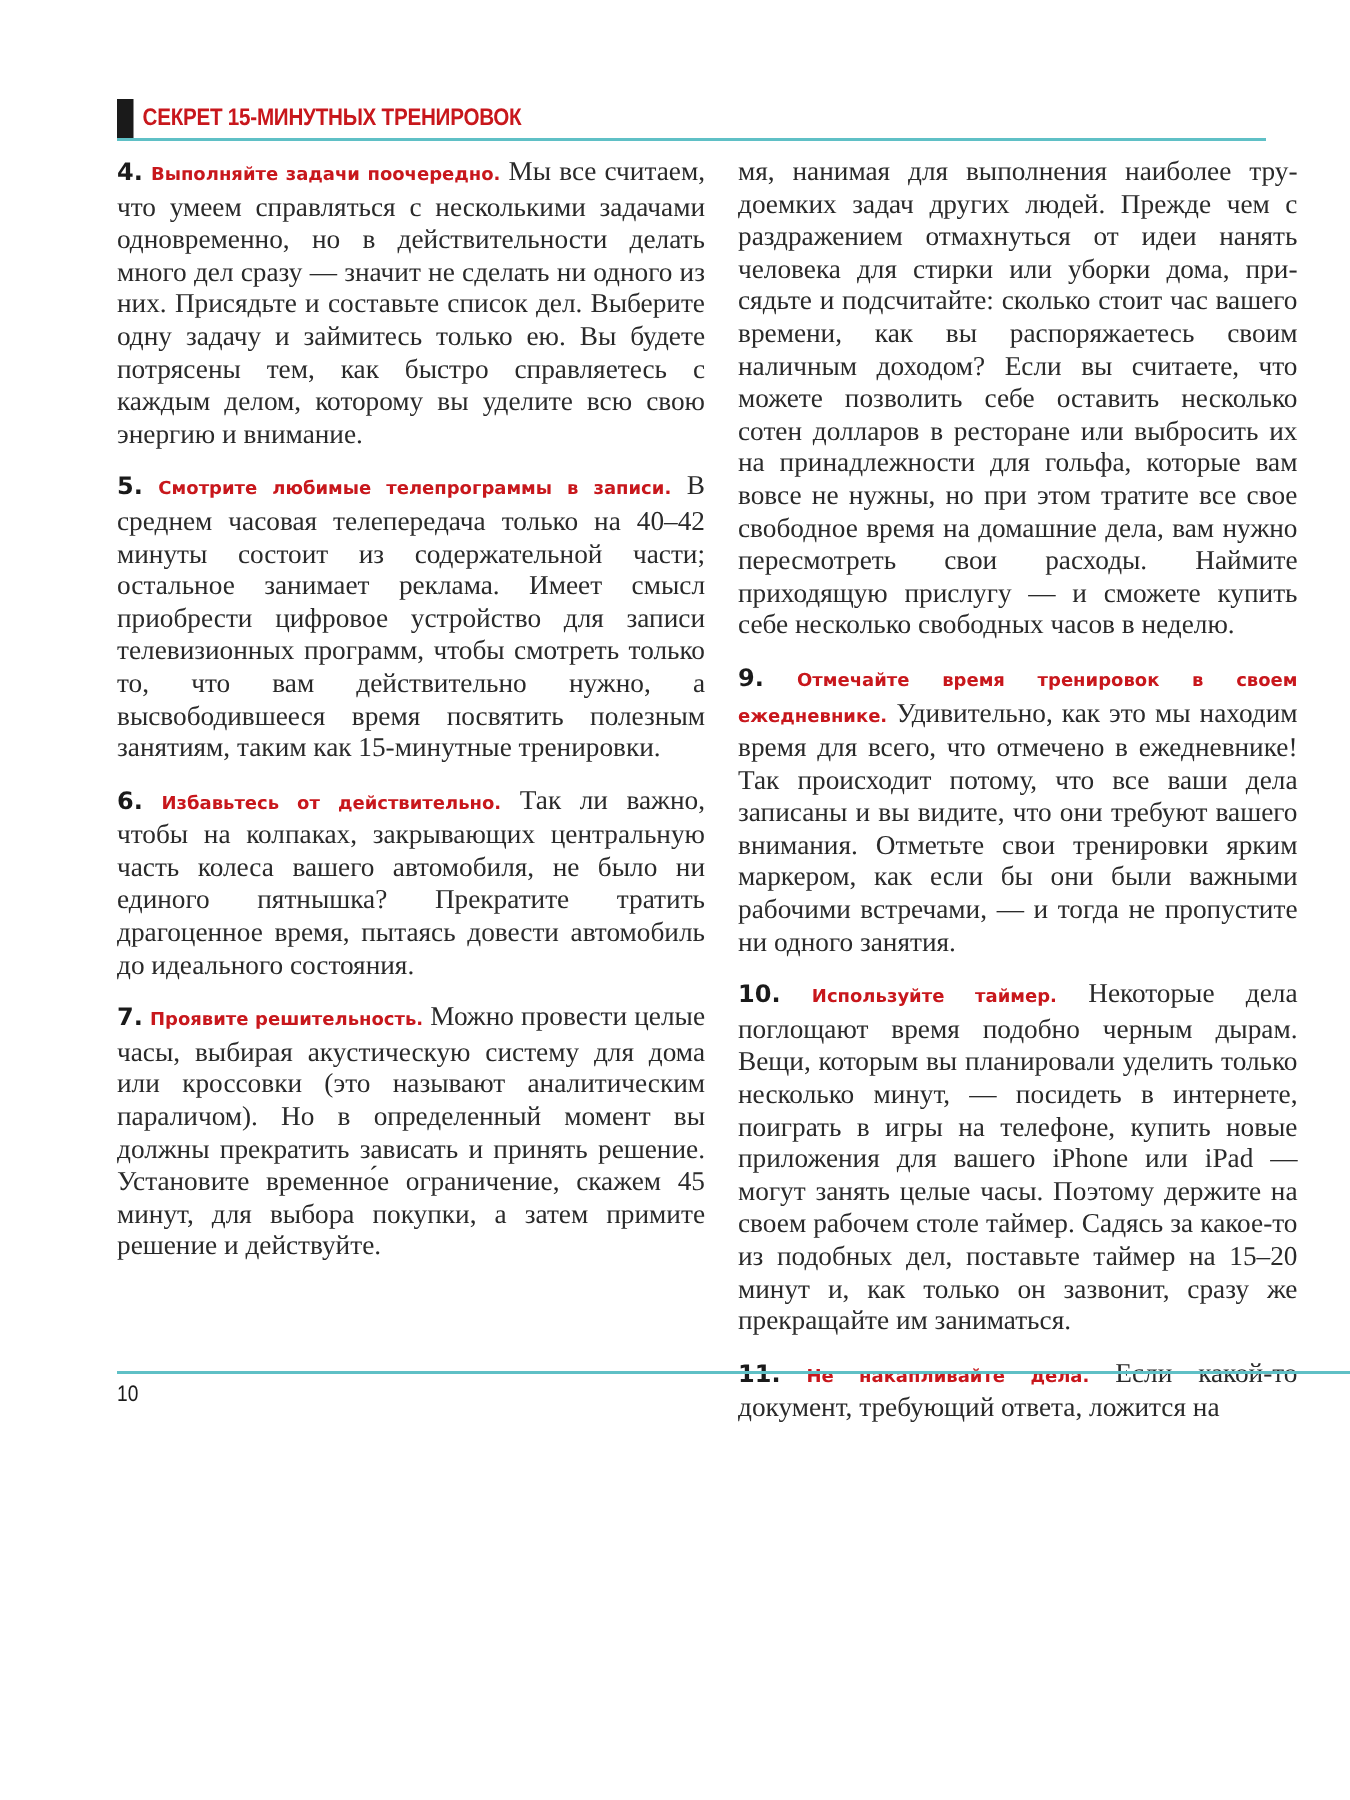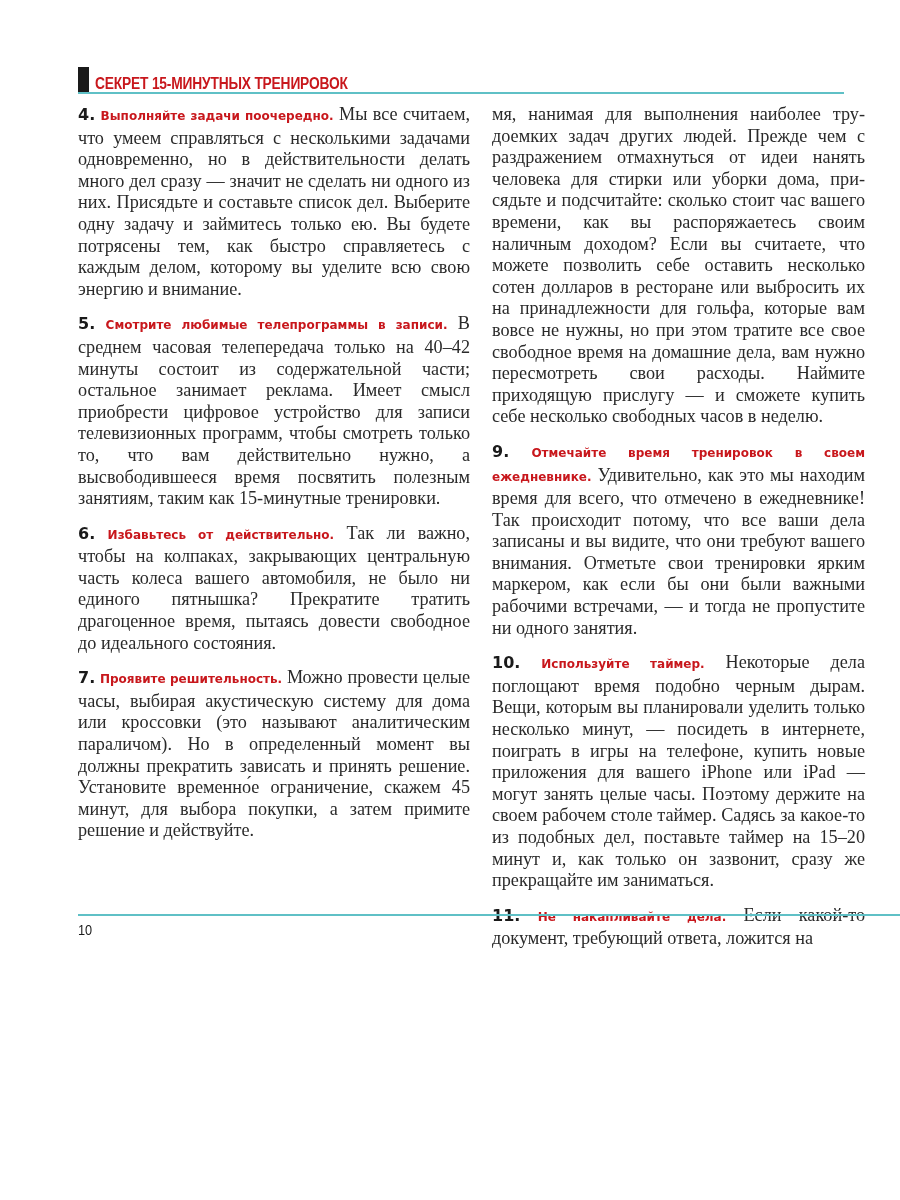--- a/index.html
+++ b/index.html
@@ -1,19 +1,19 @@
 <!DOCTYPE html>
 <html><head>
   <meta charset="utf-8">
   <style>
     html, body { margin: 0; padding: 0; background: #ffffff; }
     body { width: 900px; height: 1200px; position: relative; overflow: hidden; }
     .page { position: absolute; left: 0; top: 0; width: 900px; height: 1200px; }
 
-    .running-head { position: absolute; left: 78px; top: 65px; height: 28px; display: flex; align-items: flex-end; }
+    .running-head { position: absolute; left: 78px; top: 65px; height: 28px; display: flex; align-items: center; }
     .head-block { width: 11px; height: 26px; background: #1a1a1a; margin-right: 6px; }
     .head-title { font-family: "Liberation Sans", sans-serif; font-weight: bold; font-size: 16px; color: #c8171c; letter-spacing: -0.2px; transform: scaleX(0.86); transform-origin: left center; white-space: nowrap; }
     .head-rule { position: absolute; left: 78px; top: 92px; width: 766px; height: 2px; background: #5fc0c6; }
 
     .col { position: absolute; top: 104px; width: 392px; font-family: "Liberation Serif", serif; font-size: 18.2px; line-height: 21.6px; color: #2a2a2a; text-align: justify; }
     .col-left { left: 78px; }
     .col-right { left: 492px; width: 373px; }
     .para { margin: 0 0 13px 0; hyphens: manual; }
     .num { font-family: "DejaVu Sans", sans-serif; font-weight: bold; color: #1a1a1a; font-size: 16px; }
     .hl { font-family: "DejaVu Sans", sans-serif; font-weight: bold; color: #c8171c; font-size: 12px; }
@@ -30,21 +30,21 @@
 
   <div class="running-head">
     <div class="head-block"></div>
     <div class="head-title">СЕКРЕТ 15-МИНУТНЫХ ТРЕНИРОВОК</div>
   </div>
   <div class="head-rule"></div>
 
   <div class="col col-left">
     <p class="para"><span class="num">4.</span> <span class="hl">Выполняйте задачи поочередно.</span><span> Мы все считаем, что умеем справляться с несколькими задачами одновременно, но в действительности делать много дел сразу — значит не сделать ни одного из них. При­сядьте и составьте список дел. Выберите одну задачу и займитесь только ею. Вы бу­дете потрясены тем, как быстро справляетесь с каждым делом, которому вы уделите всю свою энергию и внимание.</span></p>
     <p class="para"><span class="num">5.</span> <span class="hl">Смотрите любимые телепрограммы в записи.</span><span> В среднем часовая телепередача только на 40–42 минуты состоит из содержа­тельной части; остальное занимает реклама. Имеет смысл приобрести цифровое устрой­ство для записи телевизионных программ, чтобы смотреть только то, что вам действи­тельно нужно, а высвободившееся время по­святить полезным занятиям, таким как 15-минутные тренировки.</span></p>
-    <p class="para"><span class="num">6.</span> <span class="hl">Избавьтесь от действительно.</span><span> Так ли важно, чтобы на колпаках, закрывающих центральную часть колеса вашего автомоби­ля, не было ни единого пятнышка? Прекра­тите тратить драгоценное время, пытаясь до­вести свободное до идеального состояния.</span></p>
+    <p class="para"><span class="num">6.</span> <span class="hl">Избавьтесь от действительно.</span><span> Так ли важно, чтобы на колпаках, закрывающих центральную часть колеса вашего автомоби­ля, не было ни единого пятнышка? Прекра­тите тратить драгоценное время, пытаясь до­вести автомобиль до идеального состояния.</span></p>
     <p class="para"><span class="num">7.</span> <span class="hl">Проявите решительность.</span><span> Можно провести целые часы, выбирая акустическую систему для дома или кроссовки (это назы­вают аналитическим параличом). Но в опре­деленный момент вы должны прекратить за­висать и принять решение. Установите временно́е ограничение, скажем 45 минут, для выбора покупки, а затем примите реше­ние и действуйте.</span></p>
   </div>
 
   <div class="col col-right">
     <p class="para"><span>мя, нанимая для выполнения наиболее тру­доемких задач других людей. Прежде чем с раздражением отмахнуться от идеи нанять человека для стирки или уборки дома, при­сядьте и подсчитайте: сколько стоит час ва­шего времени, как вы распоряжаетесь своим наличным доходом? Если вы считаете, что можете позволить себе оставить несколько сотен долларов в ресторане или выбросить их на принадлежности для гольфа, которые вам вовсе не нужны, но при этом тратите все свое свободное время на домашние дела, вам нужно пересмотреть свои расходы. Наймите приходящую прислугу — и сможете купить себе несколько свободных часов в неделю.</span></p>
     <p class="para"><span class="num">9.</span> <span class="hl">Отмечайте время тренировок в сво­ем ежедневнике.</span><span> Удивительно, как это мы находим время для всего, что отмечено в ежедневнике! Так происходит потому, что все ваши дела записаны и вы видите, что они требуют вашего внимания. Отметьте свои тренировки ярким маркером, как если бы они были важными рабочими встречами, — и тогда не пропустите ни одного занятия.</span></p>
     <p class="para"><span class="num">10.</span> <span class="hl">Используйте таймер.</span><span> Некоторые дела поглощают время подобно черным ды­рам. Вещи, которым вы планировали уде­лить только несколько минут, — посидеть в интернете, поиграть в игры на телефоне, ку­пить новые приложения для вашего iPhone или iPad — могут занять целые часы. Поэто­му держите на своем рабочем столе таймер. Садясь за какое-то из подобных дел, по­ставьте таймер на 15–20 минут и, как только он зазвонит, сразу же прекращайте им за­ниматься.</span></p>
     <p class="para last"><span class="num">11.</span> <span class="hl">Не накапливайте дела.</span><span> Если какой-то документ, требующий ответа, ложится на</span></p>
   </div>
 

